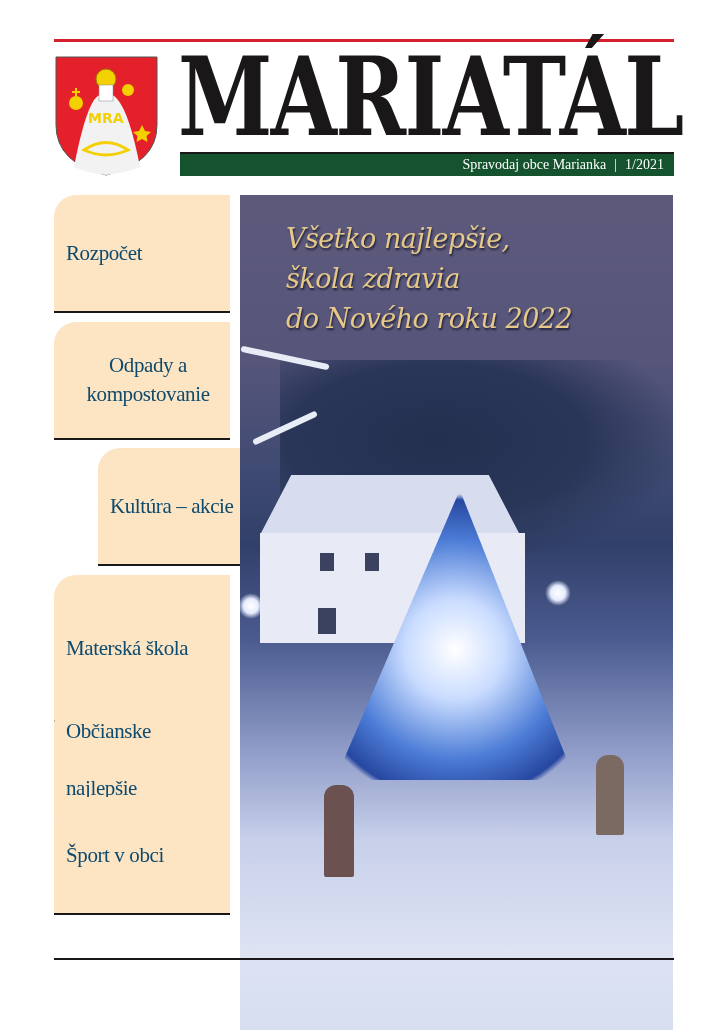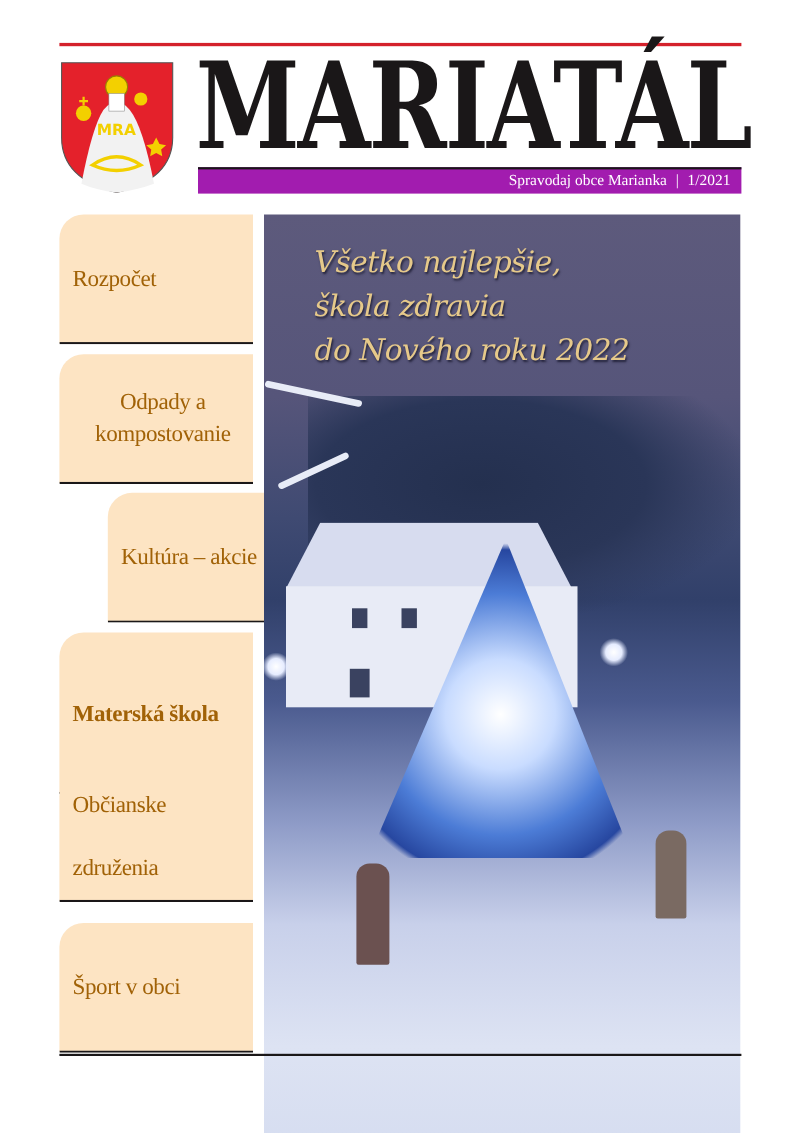--- a/index.html
+++ b/index.html
@@ -9,33 +9,33 @@
   }
   .top-rule { position:absolute; left:54px; top:39px; width:620px; height:3px; background:#d4212b; }
   .crest { position:absolute; left:54px; top:55px; width:105px; height:122px; }
   .masthead {
     position:absolute; left:178px; top:38px; width:500px; height:112px;
     font-family:"DejaVu Serif", "Liberation Serif", serif; font-weight:bold;
     font-size:104px; line-height:112px; color:#1a1718; letter-spacing:-2px;
     transform:scaleX(0.82) scaleY(1.05); transform-origin:left top; white-space:nowrap;
   }
   .subbar {
-    position:absolute; left:180px; top:152px; width:494px; height:24px; background:#a21caf;
+    position:absolute; left:180px; top:152px; width:494px; height:24px; background:#14532d;
     border-top:2px solid #1a1718; box-sizing:border-box;
     color:#ffffff; font-size:14px; line-height:21px; text-align:right; padding-right:10px;
   }
   .subbar .sep { margin:0 8px; }
   .sidebar { position:absolute; left:54px; top:195px; width:176px; }
   .box {
     position:absolute; left:0; width:176px; background:#fde4c3;
     border-top-left-radius:22px; border-bottom:2px solid #1a1718; box-sizing:border-box;
     display:flex; flex-direction:column; justify-content:center; padding-left:12px;
   }
   .box span {
-    display:block; color:#a16207; font-size:21px; line-height:40px; letter-spacing:-0.4px;
+    display:block; color:#0c4a6e; font-size:21px; line-height:40px; letter-spacing:-0.4px;
     white-space:nowrap;
   }
   .box.tight span { line-height:29px; }
   .photo {
     position:absolute; left:240px; top:195px; width:433px; height:922px; overflow:hidden;
     background:linear-gradient(180deg,#5d5a7c 0%,#56557a 18%,#3f4a72 30%,#31406a 38%,#4a5a8e 48%,#8e9bc7 60%,#c8d0ea 70%,#dde3f3 82%,#d0d8ee 100%);
   }
   .greeting {
     position:absolute; left:46px; top:24px; font-family:"DejaVu Serif", serif; font-style:italic;
     font-size:27px; line-height:40px; color:#e6c98a; text-shadow:1px 2px 2px rgba(20,20,40,0.8);
@@ -84,28 +84,28 @@
   <div class="box tight" style="top:0;height:118px;">
     <span style="line-height:42px;">Rozpočet</span>
   </div>
   <div class="box tight" style="top:127px;height:118px;text-align:center;">
     <span>Odpady a</span>
     <span>kompostovanie</span>
   </div>
   <div class="box" style="top:253px;height:118px;margin-left:44px;">
     <span>Kultúra – akcie</span>
   </div>
-  <div class="box" style="top:380px;height:147px;font-weight:bold;">
+  <div class="box" style="top:380px;height:147px;">
     <span>Materská škola</span>
   </div>
   <div class="box tight" style="top:507px;height:118px;gap:28px;">
     <span>Občianske</span>
-    <span>združenia</span>
+    <span>najlepšie</span>
   </div>
-  <div class="box" style="top:644px;height:118px;">
+  <div class="box" style="top:602px;height:118px;">
     <span>Šport v obci</span>
   </div>
 </div>
 
 <div class="photo">
   <div class="forest"></div>
   <div class="branch" style="left:0;top:160px;width:90px;transform:rotate(12deg);"></div>
   <div class="branch" style="left:10px;top:230px;width:70px;transform:rotate(-25deg);"></div>
   <div class="house-roof"></div>
   <div class="house-body">

